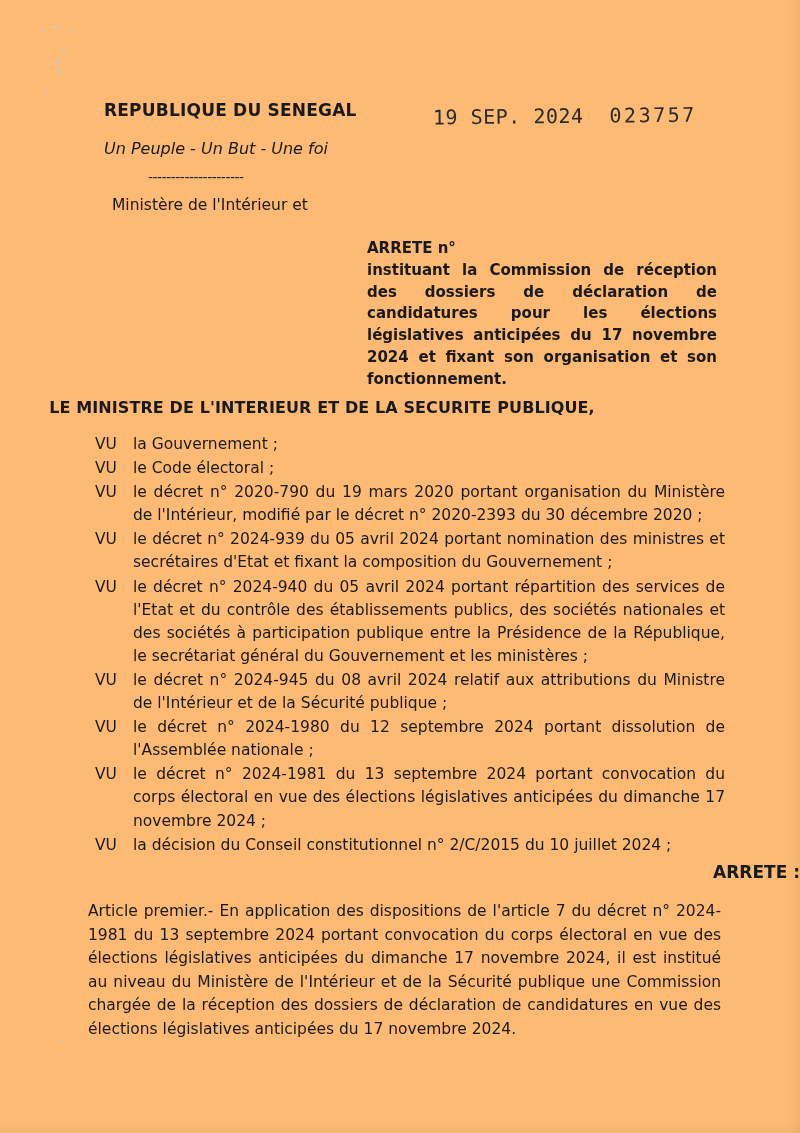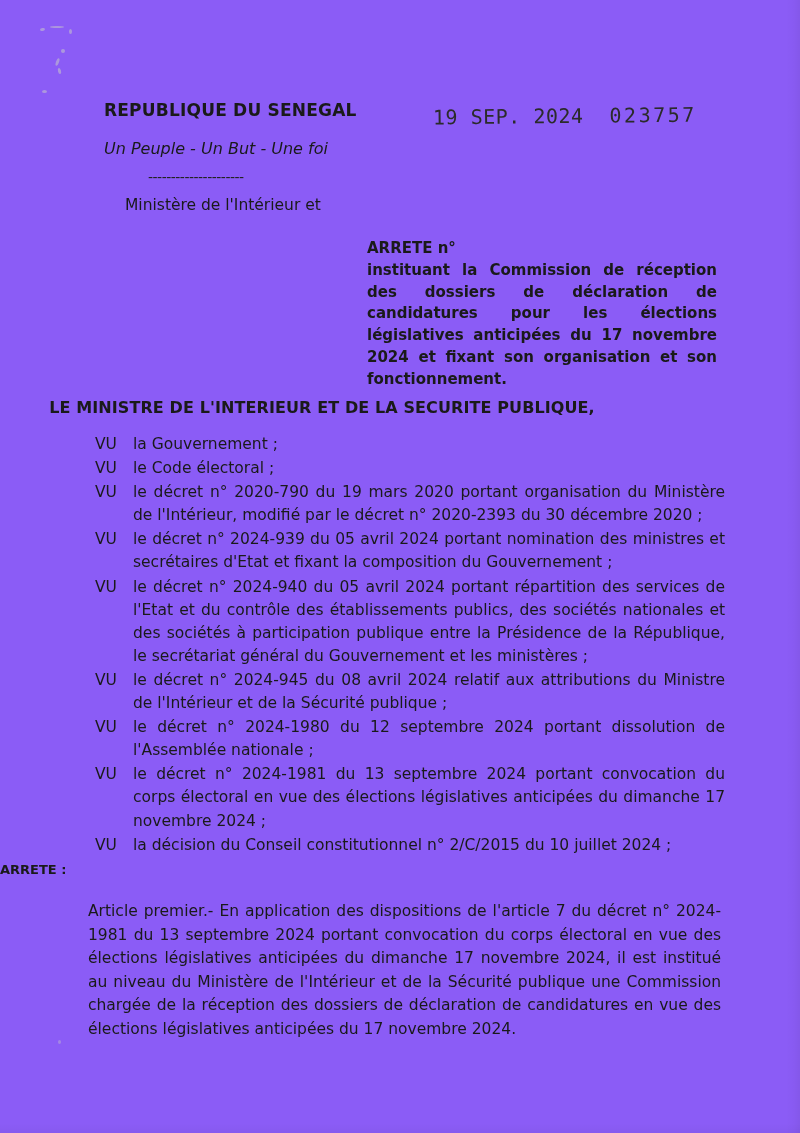--- a/index.html
+++ b/index.html
@@ -8,21 +8,21 @@
     background: #ffffff;
   }
   body {
     font-family: "DejaVu Sans", "Liberation Sans", sans-serif;
     color: #1a1a1a;
   }
   .page {
     position: relative;
     width: 800px;
     height: 1133px;
-    background: #8b5cf6;
+    background: #fdba74;
     overflow: hidden;
   }
   
   .scan-edge-right {
     position: absolute;
     top: 0;
     right: 0;
     width: 14px;
     height: 1133px;
     background: linear-gradient(to right, rgba(0,0,0,0) 0%, rgba(0,0,0,0.025) 60%, rgba(0,0,0,0.05) 100%);
@@ -80,21 +80,21 @@
     letter-spacing: -0.5px;
     margin-top: 8px;
     margin-left: 44px;
     color: #222;
     white-space: nowrap;
   }
   .lh-ministry {
     font-size: 15.5px;
     line-height: 1.55;
     margin-top: 8px;
-    margin-left: 21px;
+    margin-left: 8px;
   }
   .lh-ministry div { white-space: nowrap; }
   .lh-ministry .ln2 { margin-left: 16px; }
 
   
   .stamp {
     position: absolute;
     left: 433px;
     top: 104px;
     font-family: "DejaVu Sans Mono", "Liberation Mono", monospace;
@@ -162,23 +162,23 @@
     text-justify: inter-word;
   }
   .vu-text.nojust { text-align: left; }
 
   
   .arrete-kw {
     position: absolute;
     left: 0;
     top: 862px;
     width: 800px;
-    text-align: left;
-    font-weight: bold;
-    font-size: 13px;
+    text-align: right;
+    font-weight: bold;
+    font-size: 17px;
   }
 
   
   .article {
     position: absolute;
     left: 88px;
     top: 900px;
     width: 633px;
     font-size: 15.5px;
     line-height: 1.52;

